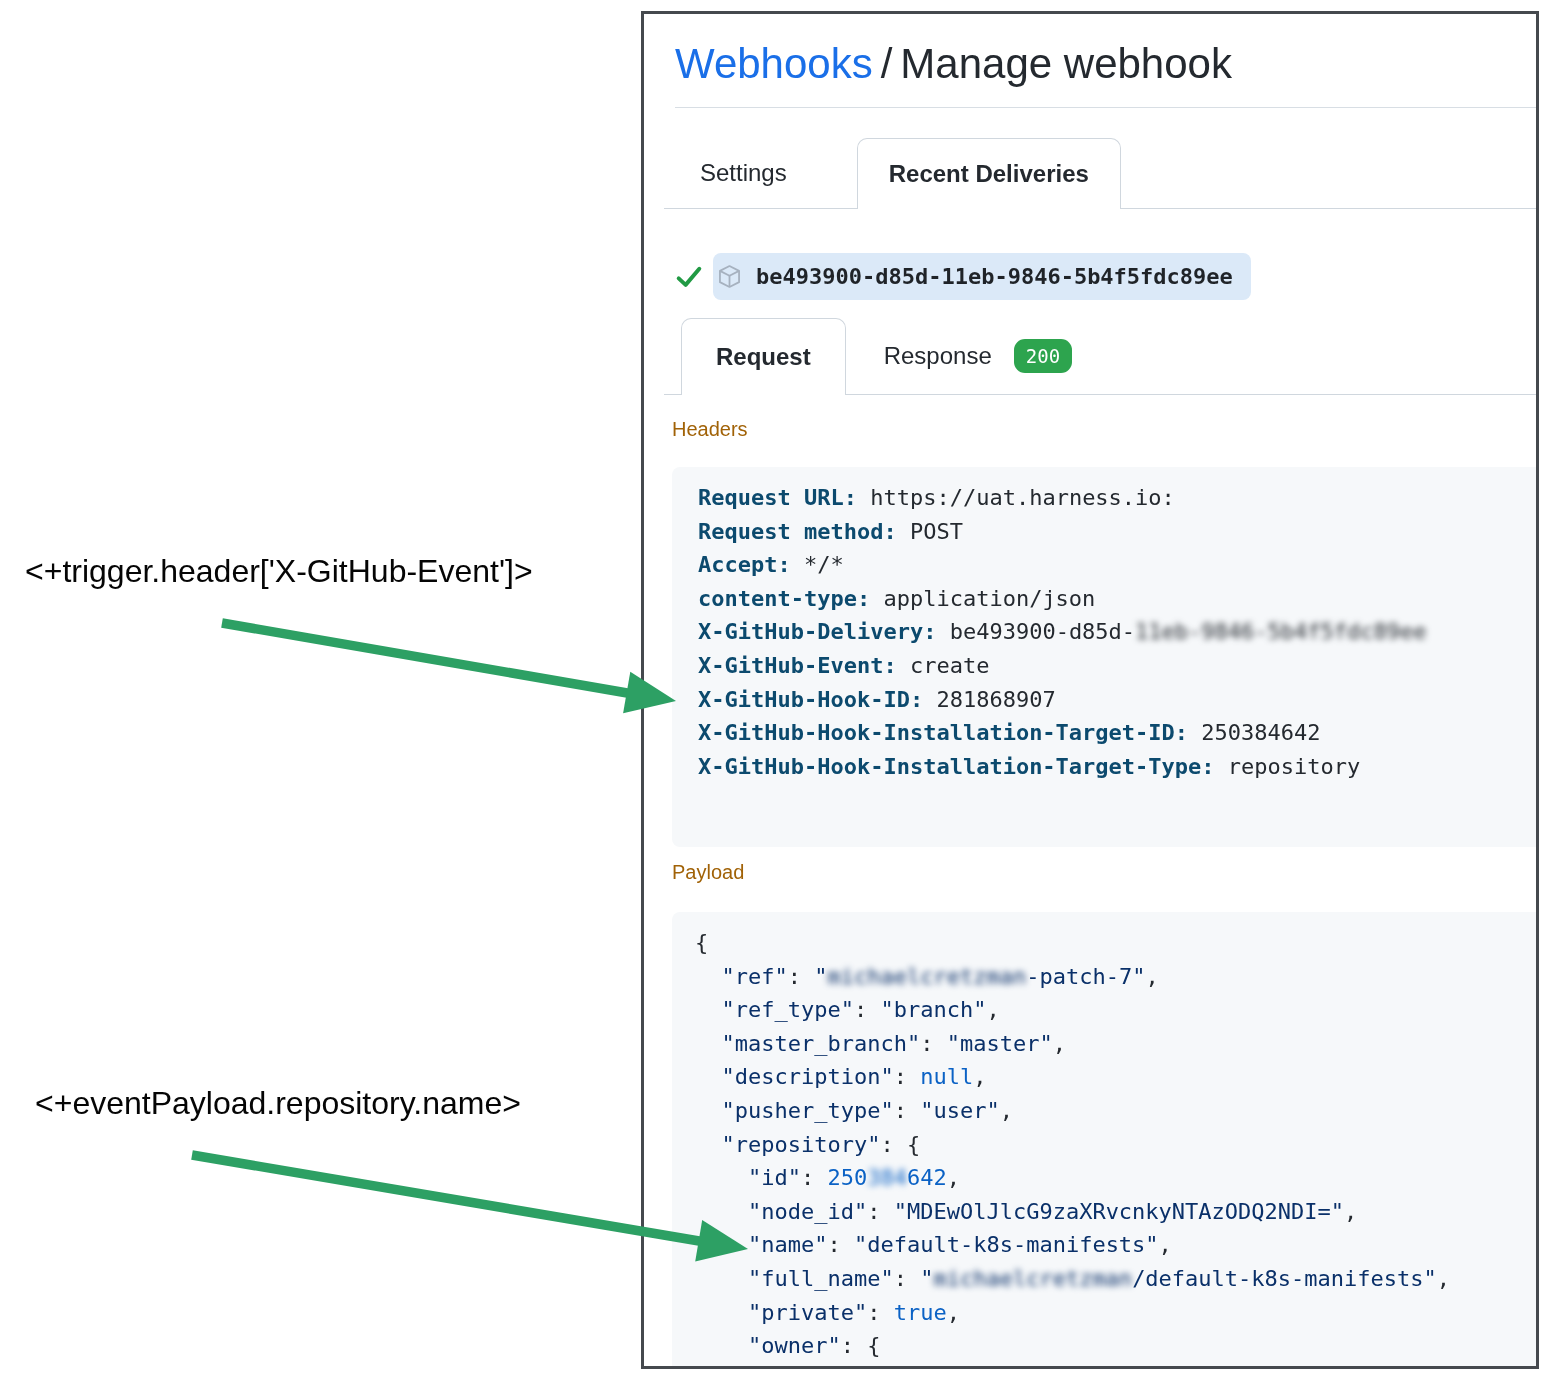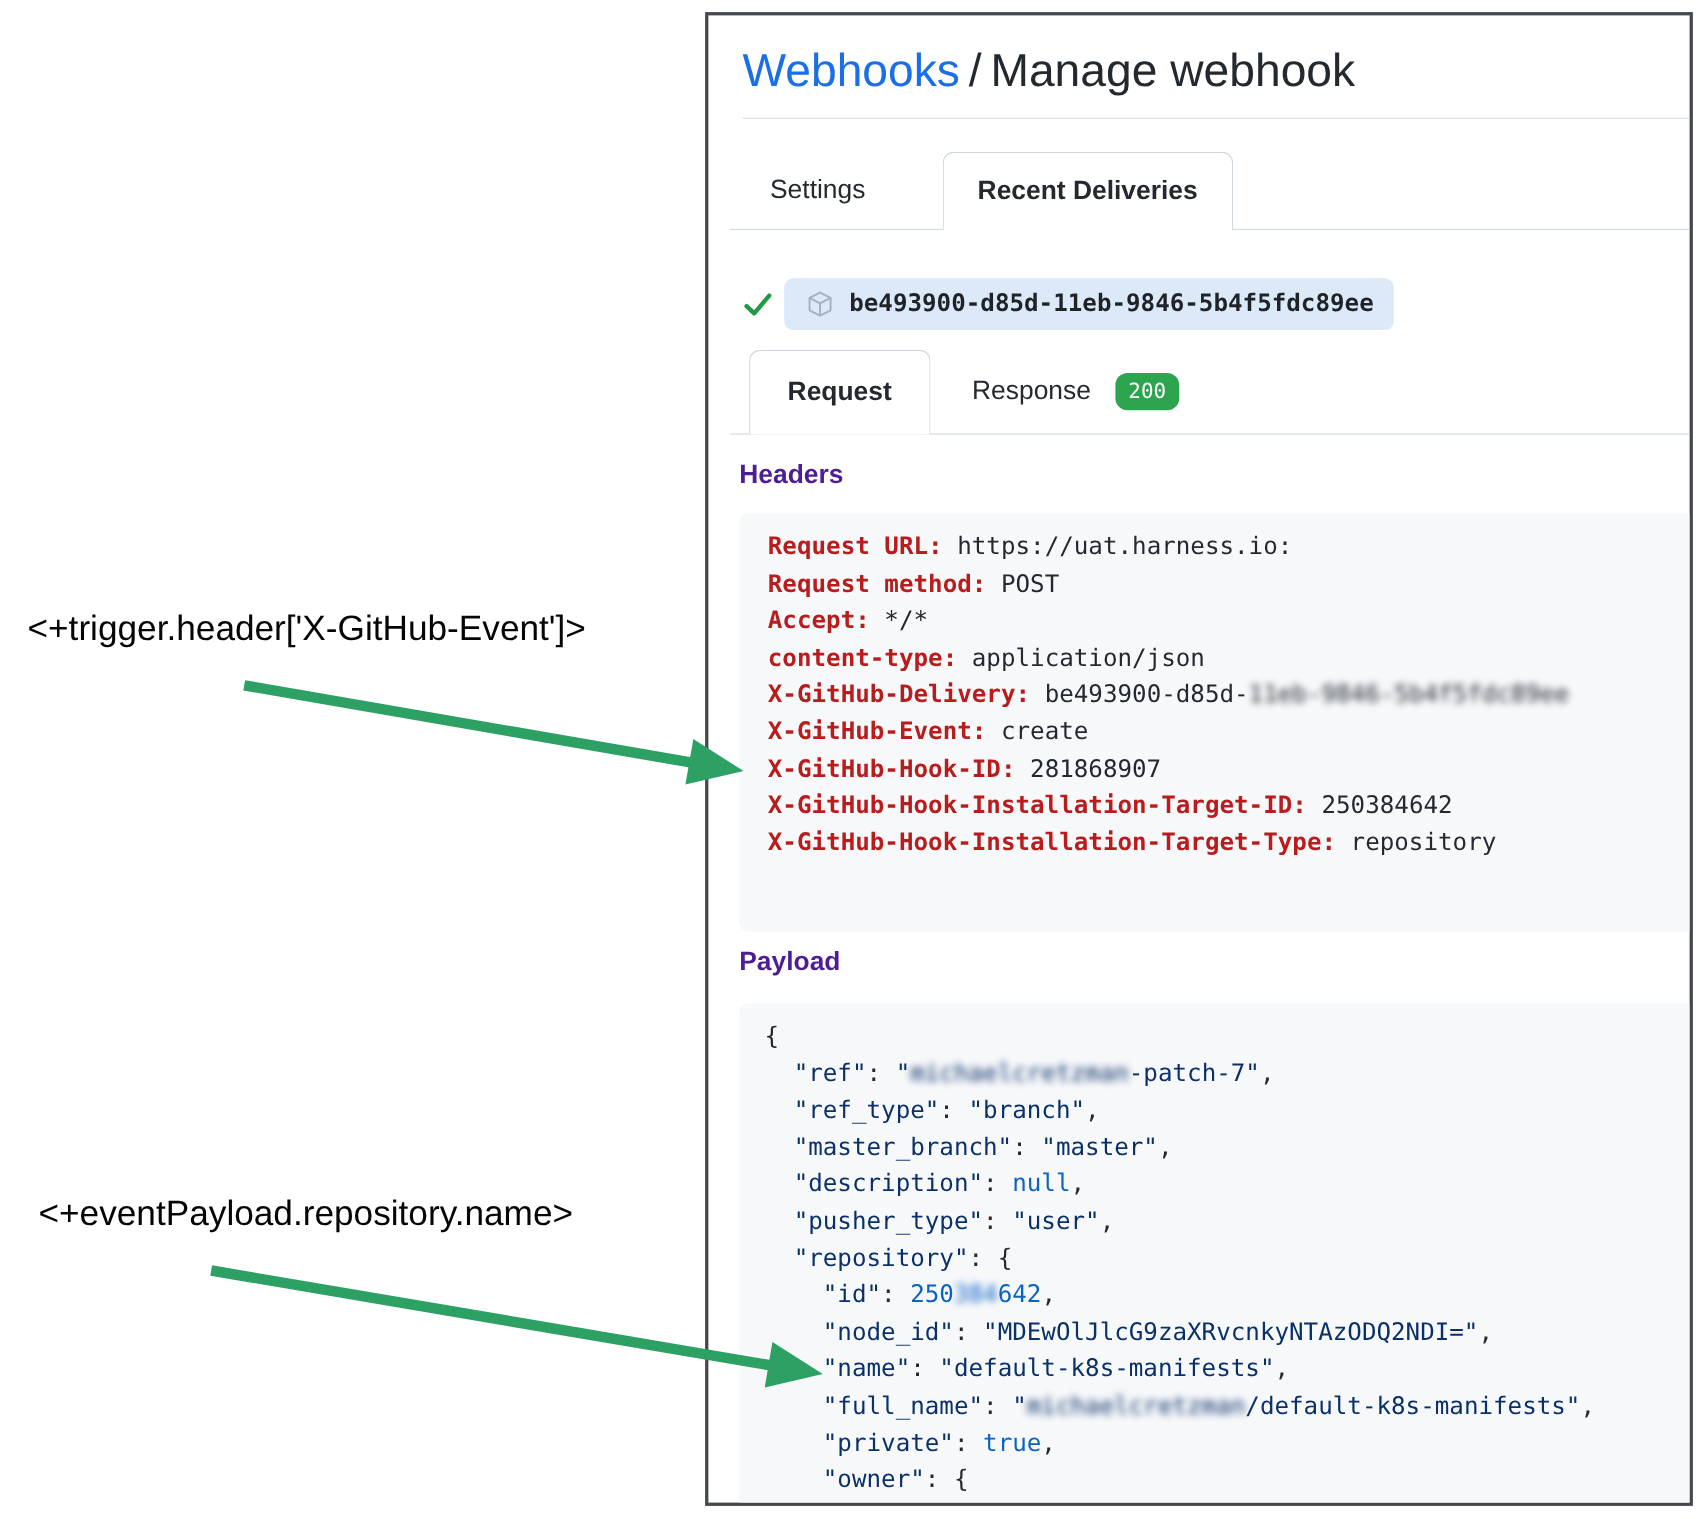--- a/index.html
+++ b/index.html
@@ -55,40 +55,40 @@
     font-family:"DejaVu Sans Mono", monospace; font-size:19px; line-height:1;
     padding:8px 12px 7px; border-radius:11px;
   }
 
   
   .delivery-row { position:absolute; left:0; right:0; top:239px; height:48px; }
   .check-icon { position:absolute; left:30px; top:9px; }
   .delivery-pill {
     position:absolute; left:69px; top:0; height:47px; display:flex;
     align-items:center; background:#dbe9f8; border-radius:8px;
-    padding:0 18px 0 19px; cursor:pointer;
+    padding:0 18px 0 3px; cursor:pointer;
   }
   .pill-guid {
     margin-left:13px; font-family:"DejaVu Sans Mono", monospace;
     font-size:22px; font-weight:600; color:#1f2328; white-space:nowrap;
   }
 
   
-  .sec-h { position:absolute; left:28px; margin:0; font-size:24px; font-weight:700; color:#4c1d95; }
+  .sec-h { position:absolute; left:28px; margin:0; font-size:20px; font-weight:400; color:#a16207; }
   .headers-h { top:404px; }
   .payload-h { top:847px; }
   .codebox {
     position:absolute; left:28px; right:0; background:#f6f8fa;
     font-family:"DejaVu Sans Mono", monospace; font-size:22px;
     line-height:33.6px; color:#24292f; overflow:hidden;
   }
   .headers-box { top:453px; height:366px; border-radius:8px 0 0 8px; padding:14px 0 0 26px; }
   .payload-box { top:898px; height:454px; border-radius:8px 0 0 0; padding:14px 0 0 23px; }
   .code-line { white-space:pre; }
-  .code-key { font-weight:700; color:#b91c1c; }
+  .code-key { font-weight:700; color:#0c4a6e; }
   .tok-p { color:#24292f; }
   .tok-s { color:#0a3069; }
   .tok-k { color:#0b62c5; }
   .code-blur { filter:blur(3.2px); }
 </style>
 </head>
 <body>
 
 <div class="canvas">
 

